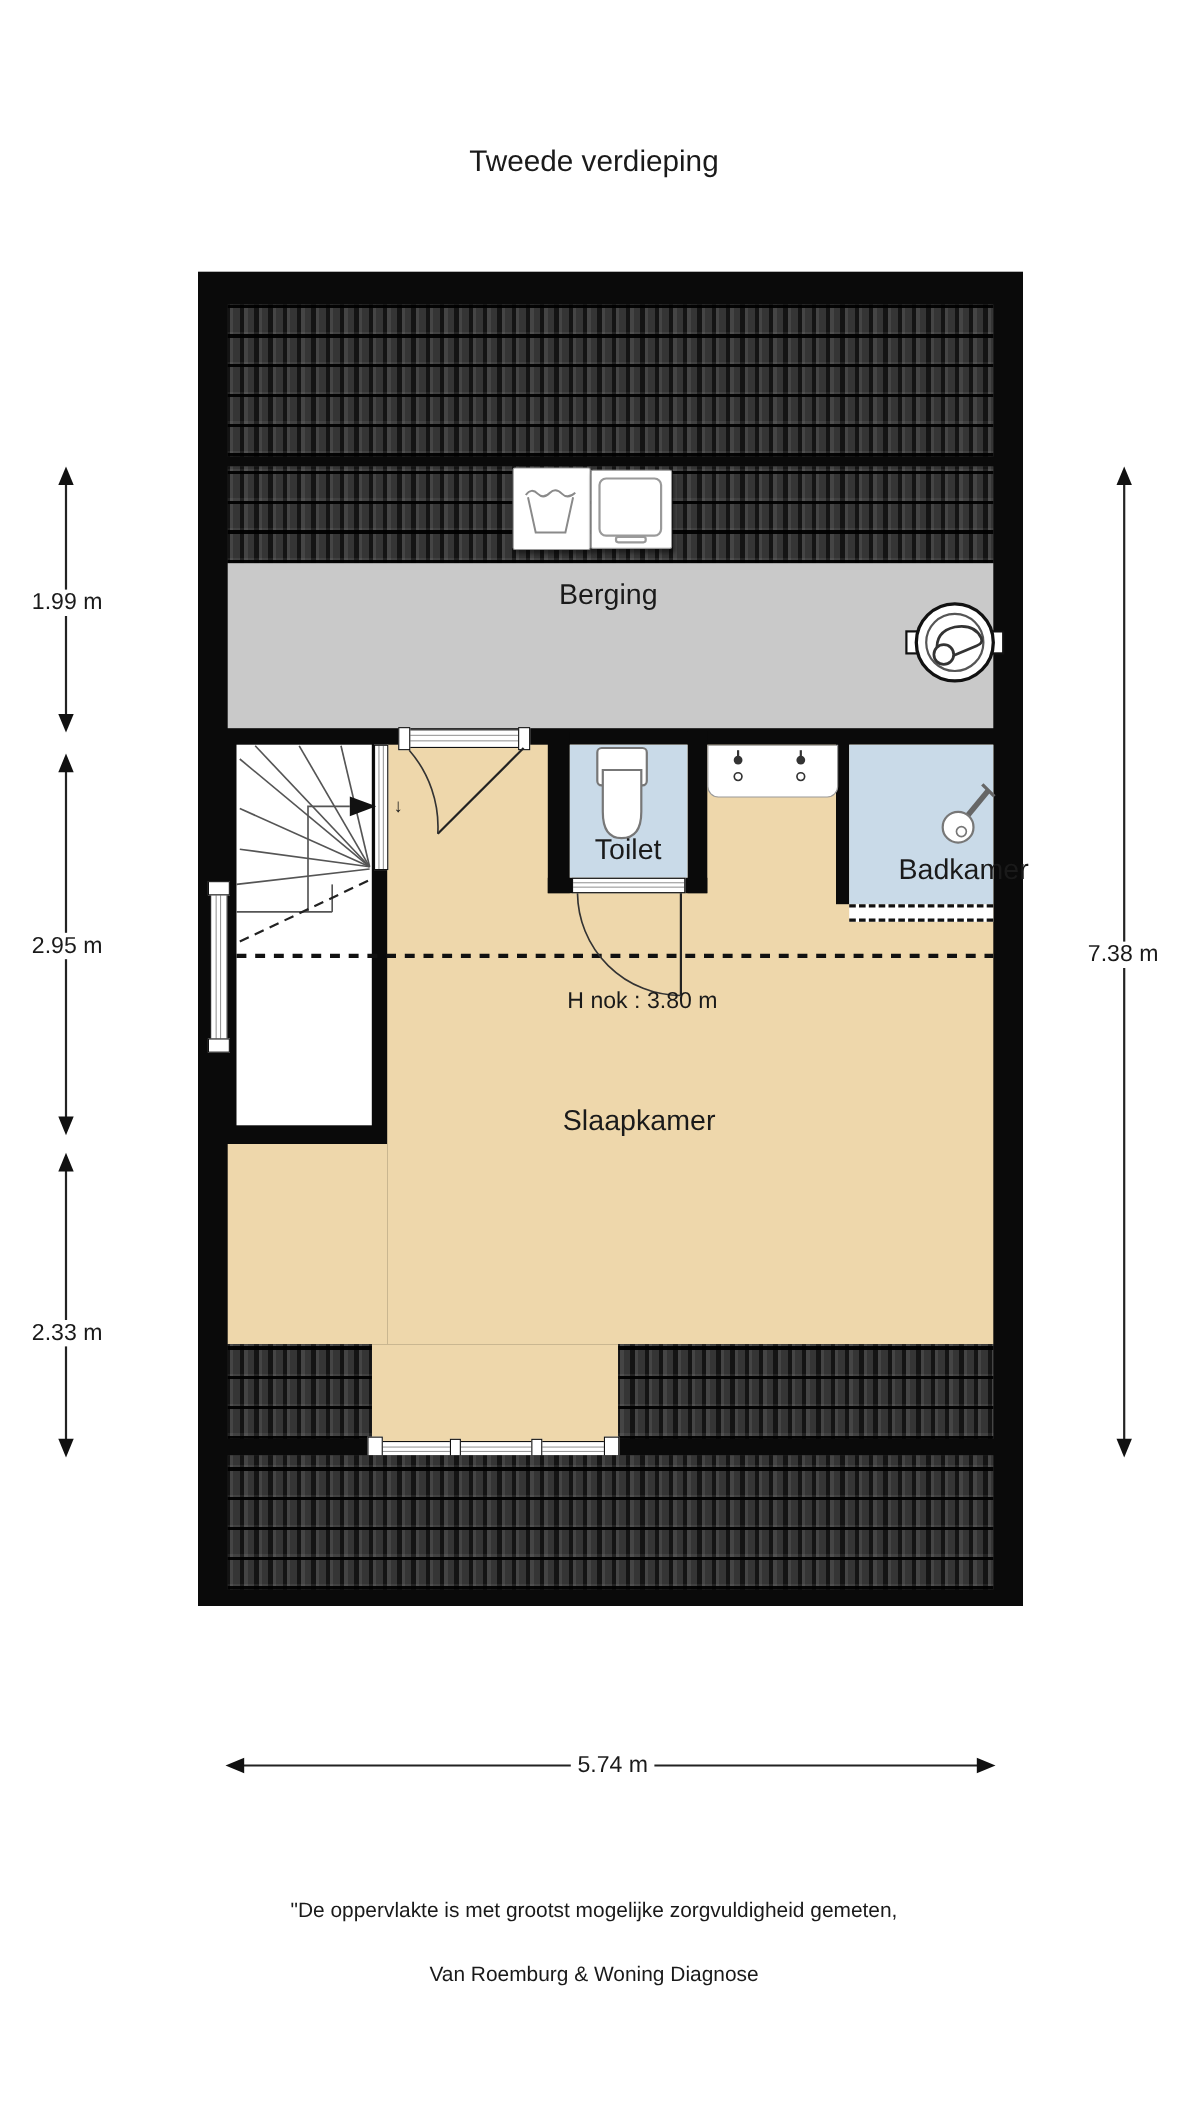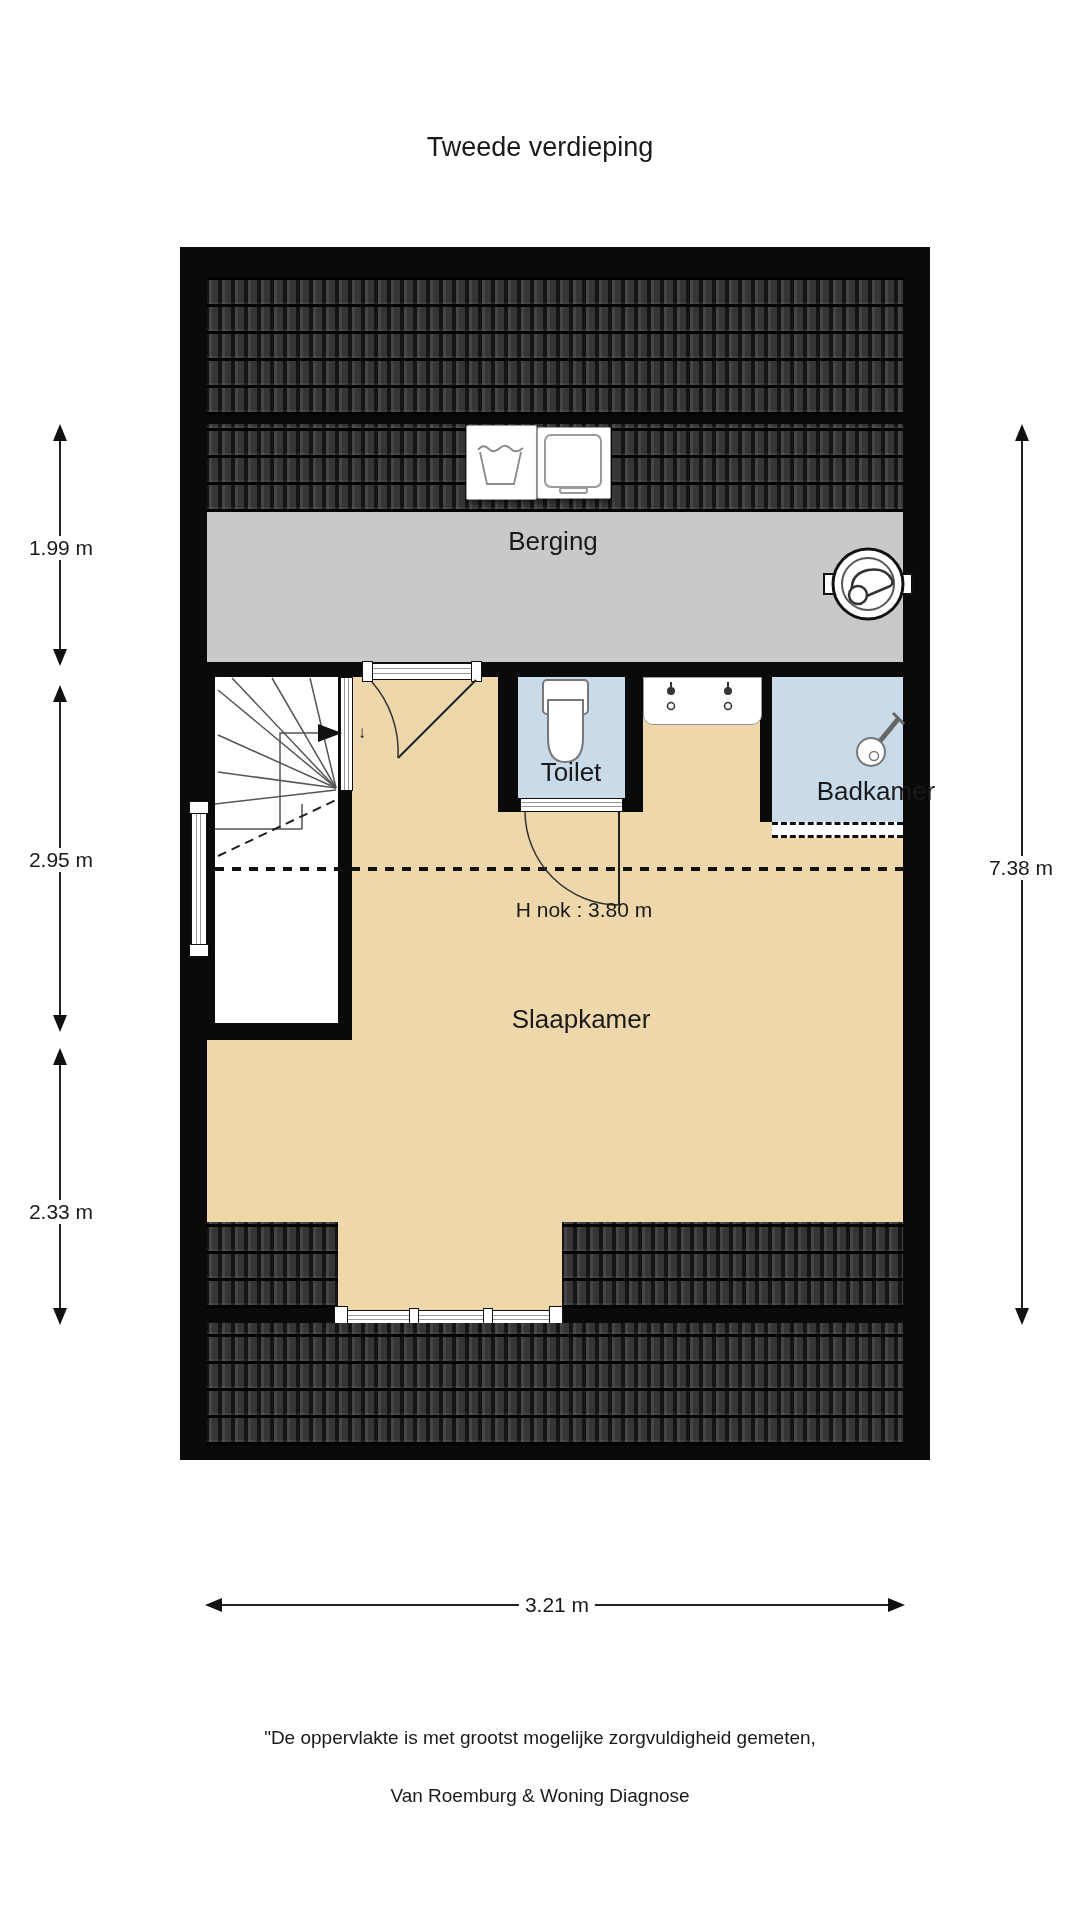--- a/index.html
+++ b/index.html
@@ -196,18 +196,18 @@
   <div class="lbl room-lbl" style="left:571px;top:772px;">Toilet</div>
   <div class="lbl room-lbl" style="left:876px;top:791px;">Badkamer</div>
   <div class="lbl room-lbl" style="left:566px;top:1019px;margin-left:15px;">Slaapkamer</div>
   <div class="lbl hnok-lbl" style="left:584px;top:910px;">H nok : 3.80 m</div>
   <div class="lbl arrow-lbl" style="left:362px;top:733px;">↓</div>
 
   <div class="lbl dim-lbl" style="left:61px;top:548px;">1.99 m</div>
   <div class="lbl dim-lbl" style="left:61px;top:860px;">2.95 m</div>
   <div class="lbl dim-lbl" style="left:61px;top:1212px;">2.33 m</div>
   <div class="lbl dim-lbl" style="left:1021px;top:868px;">7.38 m</div>
-  <div class="lbl dim-lbl" style="left:557px;top:1605px;">3.21 m</div>
+  <div class="lbl dim-lbl" style="left:557px;top:1605px;">5.74 m</div>
 
   <div class="disclaimer" style="top:1723px;">"De oppervlakte is met grootst mogelijke zorgvuldigheid gemeten,</div>
   <div class="disclaimer" style="top:1781px;">Van Roemburg &amp; Woning Diagnose</div>
 
 </div>
 
 </body></html>

